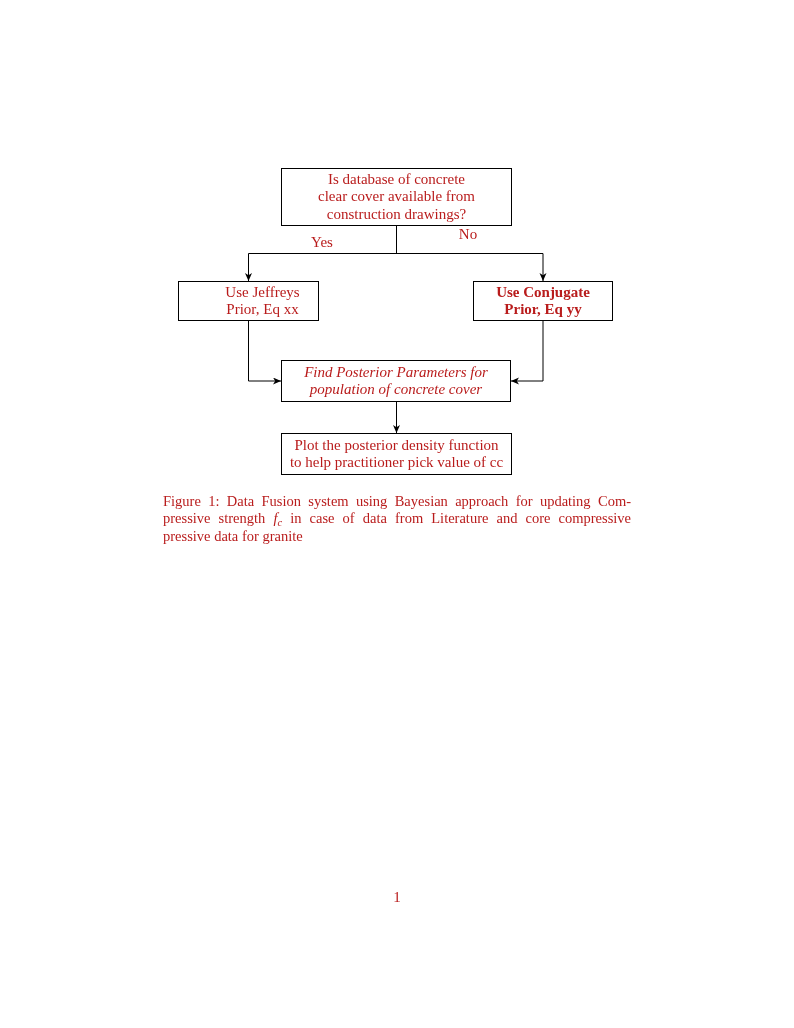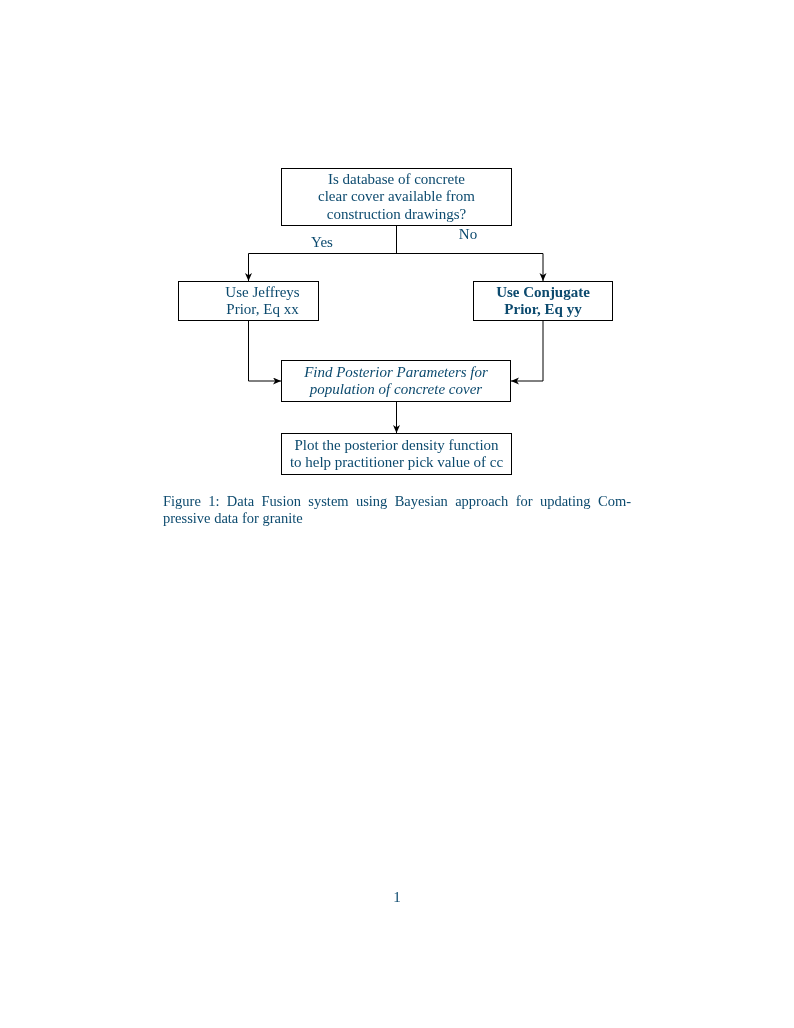--- a/index.html
+++ b/index.html
@@ -1,21 +1,21 @@
 <!DOCTYPE html>
 <html><head>
 <meta charset="utf-8">
 <style>
   html, body { margin: 0; padding: 0; background: #ffffff; }
   .page {
     position: relative;
     width: 794px;
     height: 1028px;
     background: #ffffff;
-    color: #0c4a6e;
+    color: #b91c1c;
     font-family: "Liberation Serif", "DejaVu Serif", serif;
     overflow: hidden;
   }
   svg.connectors {
     position: absolute;
     left: 0; top: 0;
     width: 794px; height: 1028px;
   }
   .node {
     position: absolute;
@@ -99,18 +99,19 @@
 Prior, Eq yy</div>
 
   <div class="node" id="node-posterior">Find Posterior Parameters for
 population of concrete cover</div>
 
   <div class="node" id="node-plot">Plot the posterior density function
 to help practitioner pick value of cc</div>
 
   <div class="caption">
     <div class="cap-line just"><span>Figure 1: Data Fusion system using Bayesian approach for updating Com-</span></div>
+    <div class="cap-line just"><span>pressive strength</span> <span class="mi">f</span><sub class="mi">c</sub> <span>in case of data from Literature and core compressive</span></div>
     <div class="cap-line">pressive data for granite</div>
   </div>
 
   <div class="page-number">1</div>
 
 </div>
 
 </body></html>

